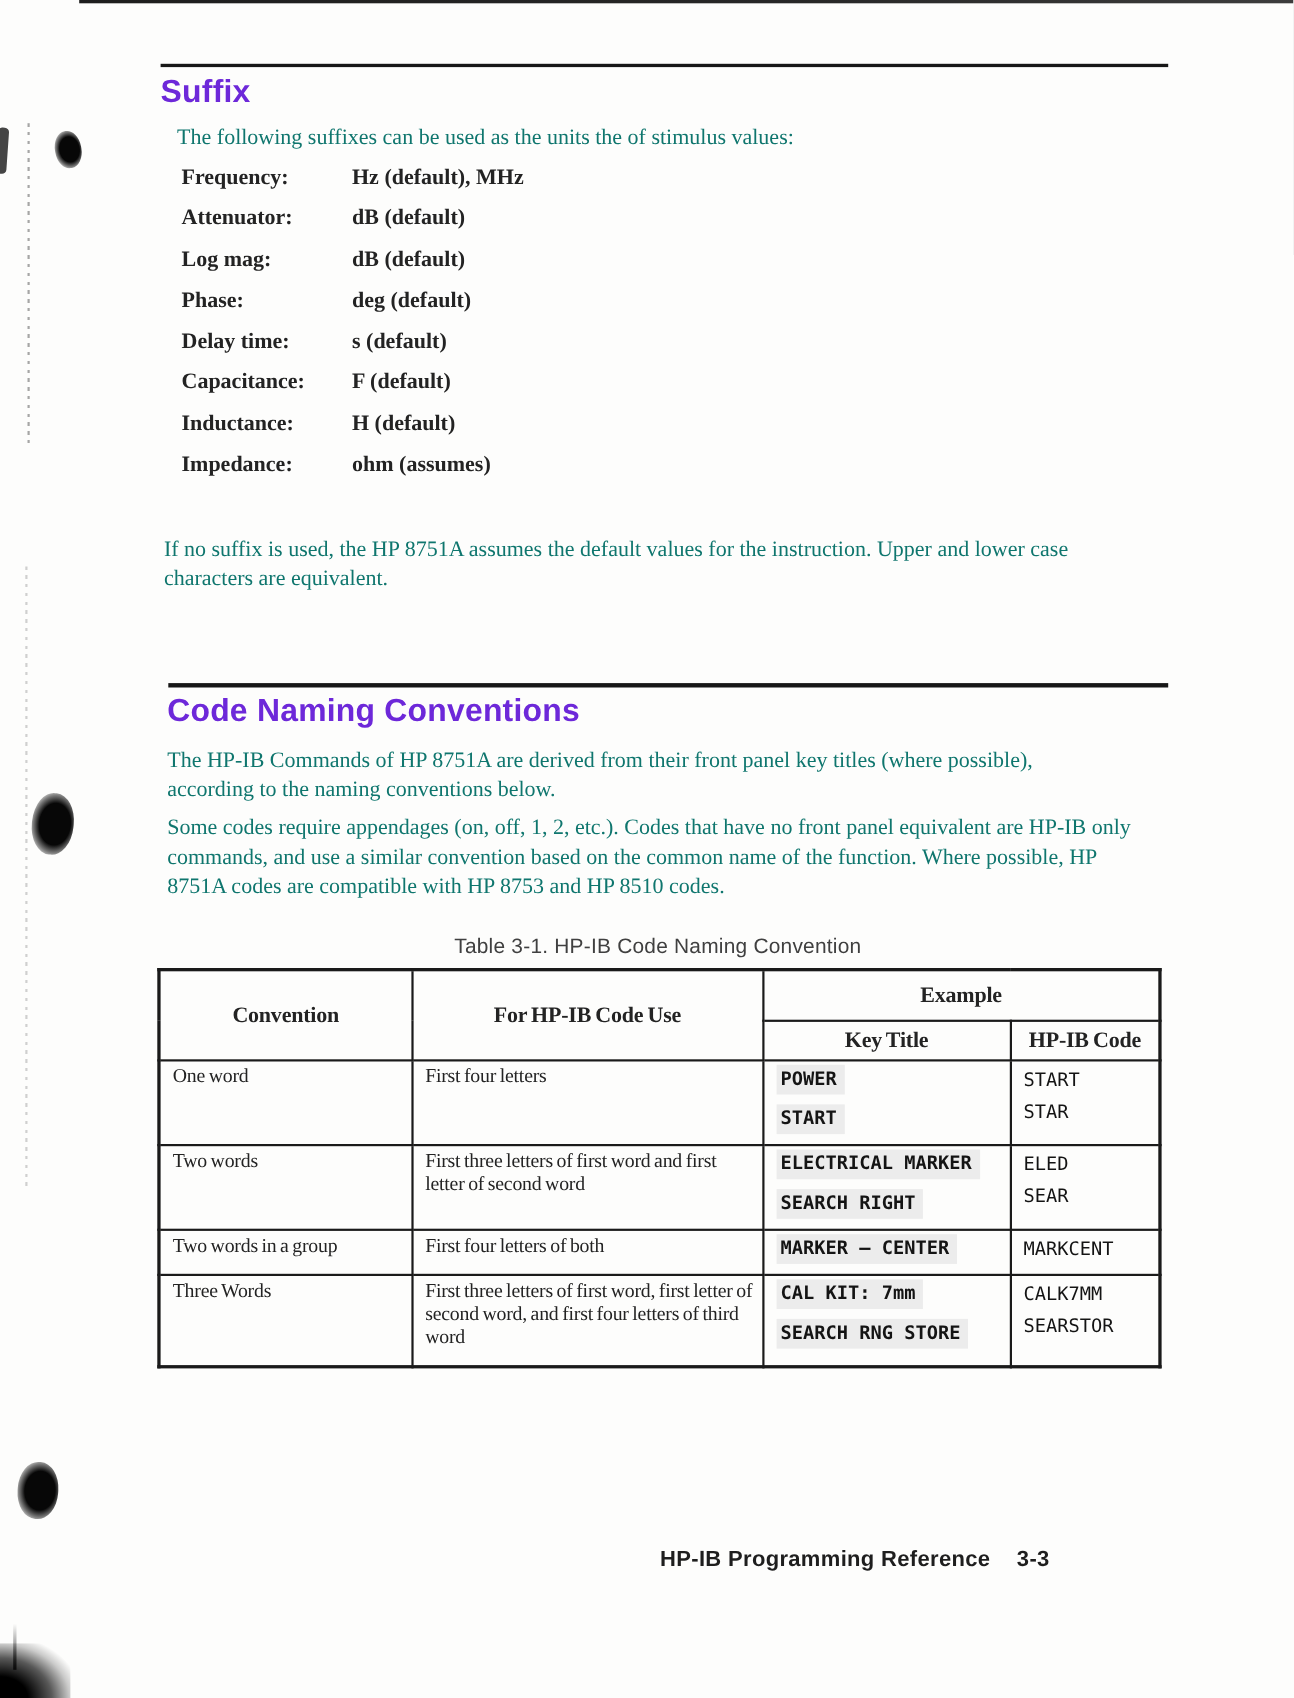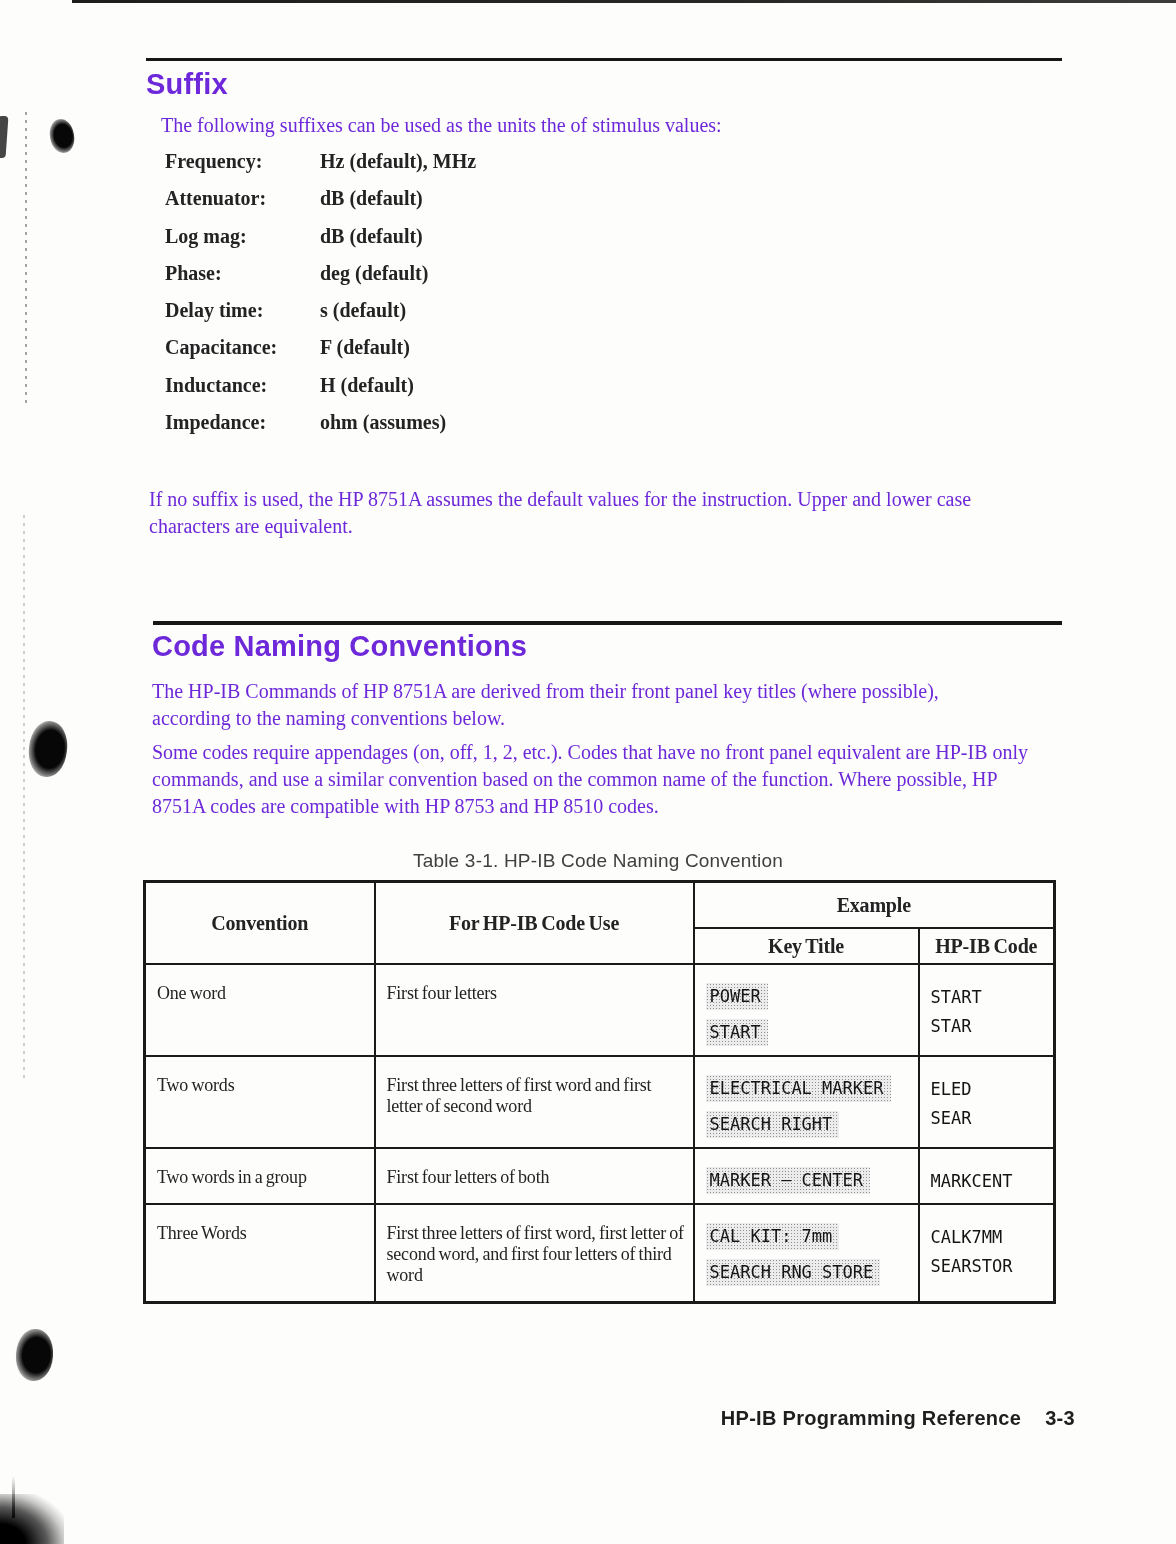--- a/index.html
+++ b/index.html
@@ -49,21 +49,21 @@
   .rule-naming{left:153px;top:621px;width:909px;height:4px;}
   h1{
     position:absolute;margin:0;
     font-family:"Liberation Sans", sans-serif;
     font-weight:bold;font-size:29px;color:#6d28d9;
     letter-spacing:.2px;
   }
   .h-suffix{left:146px;top:68px;}
   .h-naming{left:152px;top:630px;}
   
-  .para{position:absolute;margin:0;font-size:20px;line-height:27px;color:#6d28d9;}
+  .para{position:absolute;margin:0;font-size:20px;line-height:27px;color:#0f766e;}
   .p-intro{left:161px;top:112px;width:900px;}
   .p-note{left:149px;top:486px;width:860px;line-height:26.5px;}
   .p-n1{left:152px;top:678px;width:820px;}
   .p-n2{left:152px;top:739px;width:880px;}
   
   .suffix-list{position:absolute;left:165px;top:150px;width:600px;font-weight:bold;}
   .suffix-row{height:37.3px;display:flex;}
   .s-label{width:155px;font-size:20px;color:#232323;}
   .s-value{font-size:20px;color:#232323;}
   
@@ -82,46 +82,46 @@
     font-size:18px;letter-spacing:-0.2px;word-spacing:-1px;
     color:#232323;
   }
   table.codes th{
     font-family:"Liberation Serif", serif;font-weight:bold;font-size:20px;
     text-align:center;vertical-align:middle;
   }
   th.h-span{height:78px;}
   th.h-example{height:42px;}
   th.h-sub{height:32px;}
-  td{vertical-align:top;padding:18px 5px 0 11px;}
+  td{vertical-align:top;padding:3px 5px 0 11px;}
   tr.r1 td{height:64px;}
   tr.r2 td{height:68px;}
   tr.r3 td{height:32px;}
   tr.r4 td{height:78px;}
   .chipwrap{margin-bottom:9px;}
   .keychip{
     display:inline-block;
     font-family:"DejaVu Sans Mono", monospace;
     font-size:17px;letter-spacing:0;word-spacing:0;
     color:#141414;
     padding:3px 7px 4px 4px;
     background-color:#ececec;
     background-image:radial-gradient(rgba(120,120,120,.8) 18%, transparent 20%);
     background-size:3px 3px;
+    font-weight:bold;
   }
   .code-line{
     display:block;
     font-family:"DejaVu Sans Mono", monospace;
     font-size:17px;letter-spacing:0;word-spacing:0;
     line-height:29px;color:#141414;
   }
   
   .footer{
     position:absolute;left:600px;top:1407px;width:475px;
-    text-align:right;
     font-family:"Liberation Sans", sans-serif;
     font-weight:bold;font-size:20px;color:#1e1e1e;letter-spacing:.3px;
   }
   .footer .pageno{margin-left:24px;}
 </style>
 </head>
 <body>
 
 <div class="page">
 

